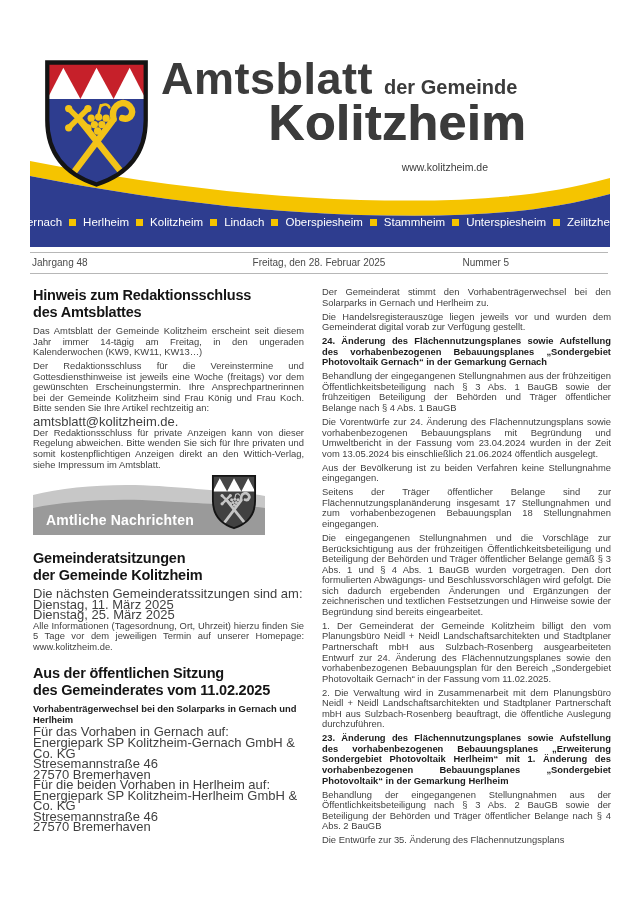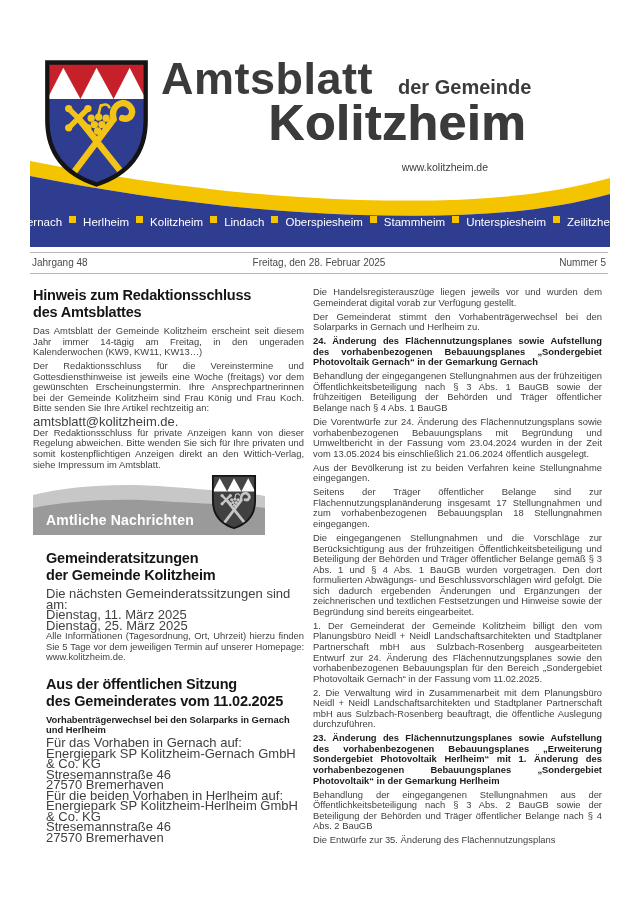--- a/index.html
+++ b/index.html
@@ -6,56 +6,56 @@
   body {
     width:625px; height:897px; background:#ffffff; position:relative; overflow:hidden;
     font-family:"Liberation Sans", sans-serif; color:#3f3f3f;
   }
   * { box-sizing:border-box; }
 
   
   .masthead { position:absolute; left:30px; top:45px; width:580px; height:202px; }
   .masthead svg.wave { position:absolute; inset:0; width:100%; height:100%; }
   .crest-main { position:absolute; left:13px; top:13px; width:107px; height:131px; z-index:3; }
-  .mast-line1 { position:absolute; left:131px; top:8px; display:flex; align-items:baseline; gap:25px; color:#3b3b3b; z-index:2; white-space:nowrap; }
+  .mast-line1 { position:absolute; left:131px; top:8px; display:flex; align-items:baseline; gap:11px; color:#3b3b3b; z-index:2; white-space:nowrap; }
   .t-amtsblatt { font-size:45px; font-weight:700; letter-spacing:0.5px; }
   .t-dergemeinde { font-size:20px; font-weight:700; }
   .mast-line2 { position:absolute; right:84px; top:49px; font-size:50px; font-weight:700; color:#3b3b3b; letter-spacing:0.5px; text-shadow:0.6px 0 0 #3b3b3b; z-index:2; white-space:nowrap; }
   .mast-site { position:absolute; right:122px; top:116px; font-size:10.5px; color:#3b3b3b; z-index:2; }
-  .districts { position:absolute; left:0; right:0; top:171px; display:flex; justify-content:center; align-items:flex-start; gap:7px; z-index:2;
+  .districts { position:absolute; left:0; right:0; top:171px; display:flex; justify-content:center; align-items:center; gap:7px; z-index:2;
                color:#ffffff; font-size:11.5px; font-weight:500; white-space:nowrap; }
   .districts .sq { width:7px; height:7px; background:#f5c400; flex:0 0 auto; }
 
   
   .issuebar { position:absolute; left:30px; top:252px; width:578px; border-top:1px solid #b7b7b7; border-bottom:1px solid #b7b7b7;
               padding:4px 2px 5px; display:flex; align-items:center; font-size:10px; color:#4a4a4a; }
   .issuebar .ib-left { flex:1; text-align:left; }
   .issuebar .ib-center { flex:2; text-align:center; }
-  .issuebar .ib-right { flex:1; text-align:right; }
-
-  
-  .content { position:absolute; left:33px; top:287px; width:575px; display:flex; gap:9px; }
+  .issuebar .ib-right { flex:1; text-align:left; }
+
+  
+  .content { position:absolute; left:33px; top:287px; width:575px; display:flex; gap:18px; }
   .col-left { width:271px; flex:0 0 271px; }
   .col-right { width:289px; flex:0 0 289px; }
 
   h2.sec { font-size:14.5px; line-height:17px; font-weight:700; color:#151515; margin:0 0 5px; letter-spacing:-0.2px; }
   p.para { font-size:9.4px; line-height:10.55px; text-align:justify; margin:0 0 3.5px; }
   p.line { font-size:13px; line-height:10.55px; margin:0; }
   p.bold-sub { font-size:9.4px; line-height:10.55px; font-weight:700; color:#1c1c1c; margin:0 0 2px; }
   p.para.bold { font-weight:700; color:#1c1c1c; }
   .mt4 { margin-top:4px; }
   .mb4 { margin-bottom:4px; }
 
   
   .official-banner { position:relative; width:232px; height:58px; margin:7px 0 15px; }
   .official-banner svg.bwave { position:absolute; inset:0; width:100%; height:100%; }
   .official-banner .label { position:absolute; left:13px; bottom:7px; font-size:14px; font-weight:700; color:#ffffff; letter-spacing:0.2px; z-index:2; }
   .crest-gray { position:absolute; right:8px; top:-3px; width:46px; height:56px; z-index:3; filter:grayscale(1) brightness(1.02); }
 
-  .section { margin-top:13px;margin-left:13px; }
+  .section { margin-top:13px; }
   .defs-hidden { position:absolute; width:0; height:0; overflow:hidden; }
 </style>
 </head>
 <body>
 
 <svg class="defs-hidden" aria-hidden="true">
   <defs>
     <clipPath id="crest-clip">
         <path d="M4,4 H96 V58 Q96,103 50,118 Q4,103 4,58 Z"></path>
       </clipPath>
@@ -179,22 +179,22 @@
       <p class="line">Stresemannstraße 46</p>
       <p class="line">27570 Bremerhaven</p>
       <p class="line mt4">Für die beiden Vorhaben in Herlheim auf:</p>
       <p class="line">Energiepark SP Kolitzheim-Herlheim GmbH &amp; Co. KG</p>
       <p class="line">Stresemannstraße 46</p>
       <p class="line">27570 Bremerhaven</p>
     </article>
   </section>
 
   <section class="col-right">
+    <p class="para">Der Gemeinderat stimmt den Vorhabenträgerwechsel bei den Solarparks in Gernach und Herlheim zu.</p>
     <p class="para">Die Handelsregisterauszüge liegen jeweils vor und wurden dem Gemeinderat digital vorab zur Verfügung gestellt.</p>
-    <p class="para">Der Gemeinderat stimmt den Vorhabenträgerwechsel bei den Solarparks in Gernach und Herlheim zu.</p>
     <p class="para bold">24. Änderung des Flächennutzungsplanes sowie Aufstellung des vorhabenbezogenen Bebauungsplanes „Sondergebiet Photovoltaik Gernach“ in der Gemarkung Gernach</p>
     <p class="para">Behandlung der eingegangenen Stellungnahmen aus der frühzeitigen Öffentlichkeitsbeteiligung nach § 3 Abs. 1 BauGB sowie der frühzeitigen Beteiligung der Behörden und Träger öffentlicher Belange nach § 4 Abs. 1 BauGB</p>
     <p class="para">Die Vorentwürfe zur 24. Änderung des Flächennutzungsplans sowie vorhabenbezogenen Bebauungsplans mit Begründung und Umweltbericht in der Fassung vom 23.04.2024 wurden in der Zeit vom 13.05.2024 bis einschließlich 21.06.2024 öffentlich ausgelegt.</p>
     <p class="para">Aus der Bevölkerung ist zu beiden Verfahren keine Stellungnahme eingegangen.</p>
     <p class="para">Seitens der Träger öffentlicher Belange sind zur Flächennutzungsplanänderung insgesamt 17 Stellungnahmen und zum vorhabenbezogenen Bebauungsplan 18 Stellungnahmen eingegangen.</p>
     <p class="para">Die eingegangenen Stellungnahmen und die Vorschläge zur Berücksichtigung aus der frühzeitigen Öffentlichkeitsbeteiligung und Beteiligung der Behörden und Träger öffentlicher Belange gemäß § 3 Abs. 1 und § 4 Abs. 1 BauGB wurden vorgetragen. Den dort formulierten Abwägungs- und Beschlussvorschlägen wird gefolgt. Die sich dadurch ergebenden Änderungen und Ergänzungen der zeichnerischen und textlichen Festsetzungen und Hinweise sowie der Begründung sind bereits eingearbeitet.</p>
     <p class="para">1. Der Gemeinderat der Gemeinde Kolitzheim billigt den vom Planungsbüro Neidl + Neidl Landschaftsarchitekten und Stadtplaner Partnerschaft mbH aus Sulzbach-Rosenberg ausgearbeiteten Entwurf zur 24. Änderung des Flächennutzungsplanes sowie den vorhabenbezogenen Bebauungsplan für den Bereich „Sondergebiet Photovoltaik Gernach“ in der Fassung vom 11.02.2025.</p>
     <p class="para">2. Die Verwaltung wird in Zusammenarbeit mit dem Planungsbüro Neidl + Neidl Landschaftsarchitekten und Stadtplaner Partnerschaft mbH aus Sulzbach-Rosenberg beauftragt, die öffentliche Auslegung durchzuführen.</p>
     <p class="para bold">23. Änderung des Flächennutzungsplanes sowie Aufstellung des vorhabenbezogenen Bebauungsplanes „Erweiterung Sondergebiet Photovoltaik Herlheim“ mit 1. Änderung des vorhabenbezogenen Bebauungsplanes „Sondergebiet Photovoltaik“ in der Gemarkung Herlheim</p>
     <p class="para">Behandlung der eingegangenen Stellungnahmen aus der Öffentlichkeitsbeteiligung nach § 3 Abs. 2 BauGB sowie der Beteiligung der Behörden und Träger öffentlicher Belange nach § 4 Abs. 2 BauGB</p>

